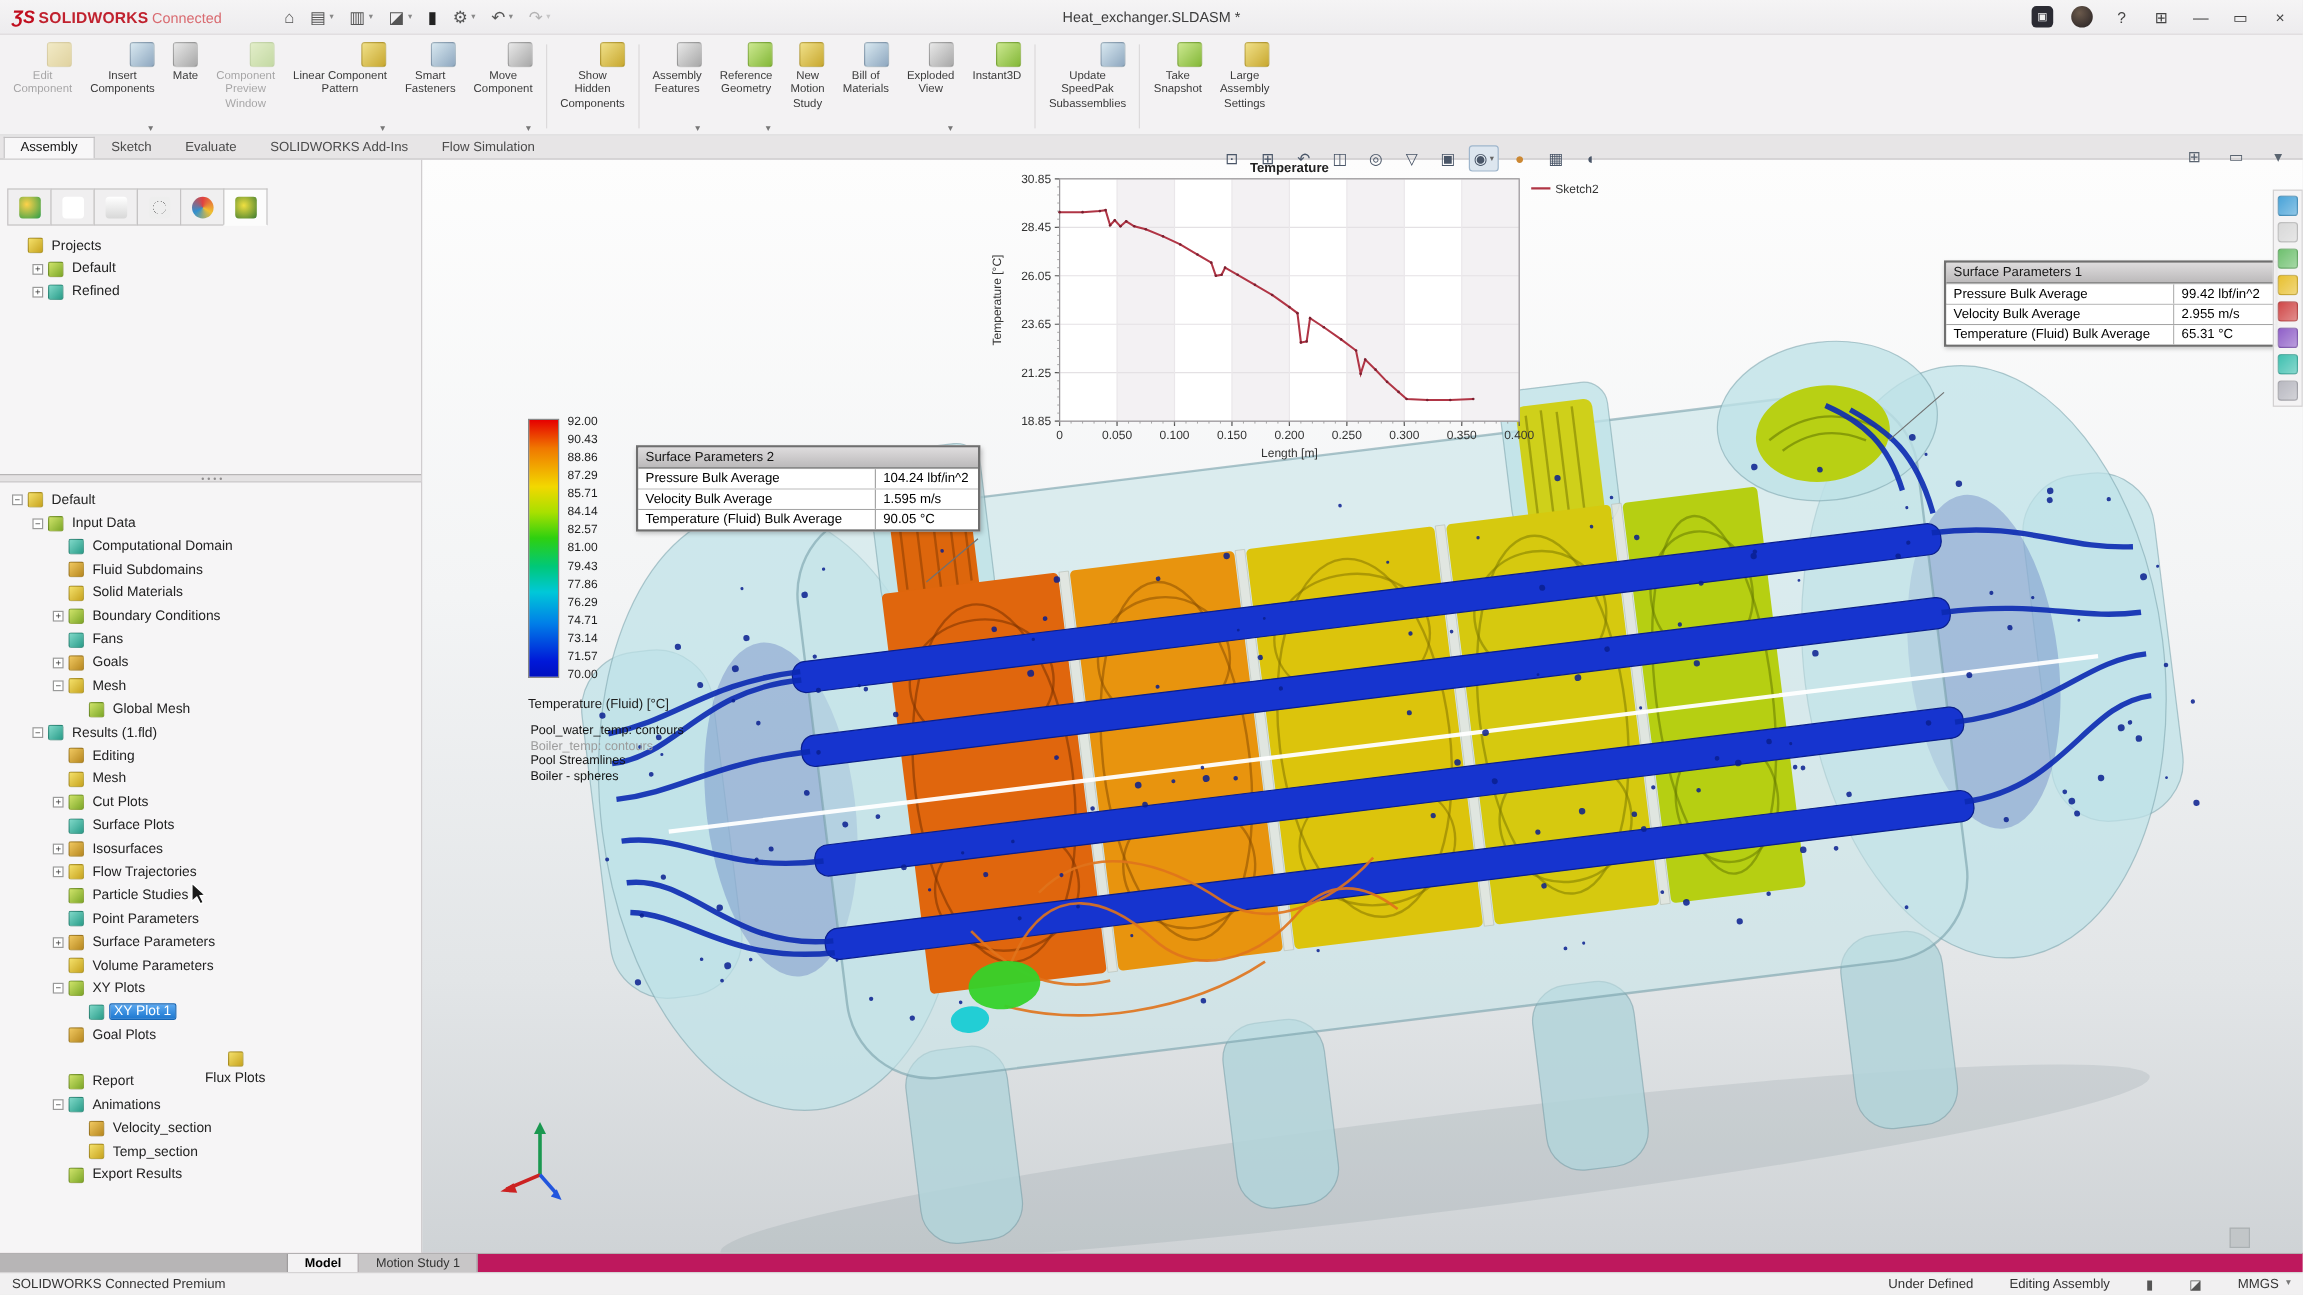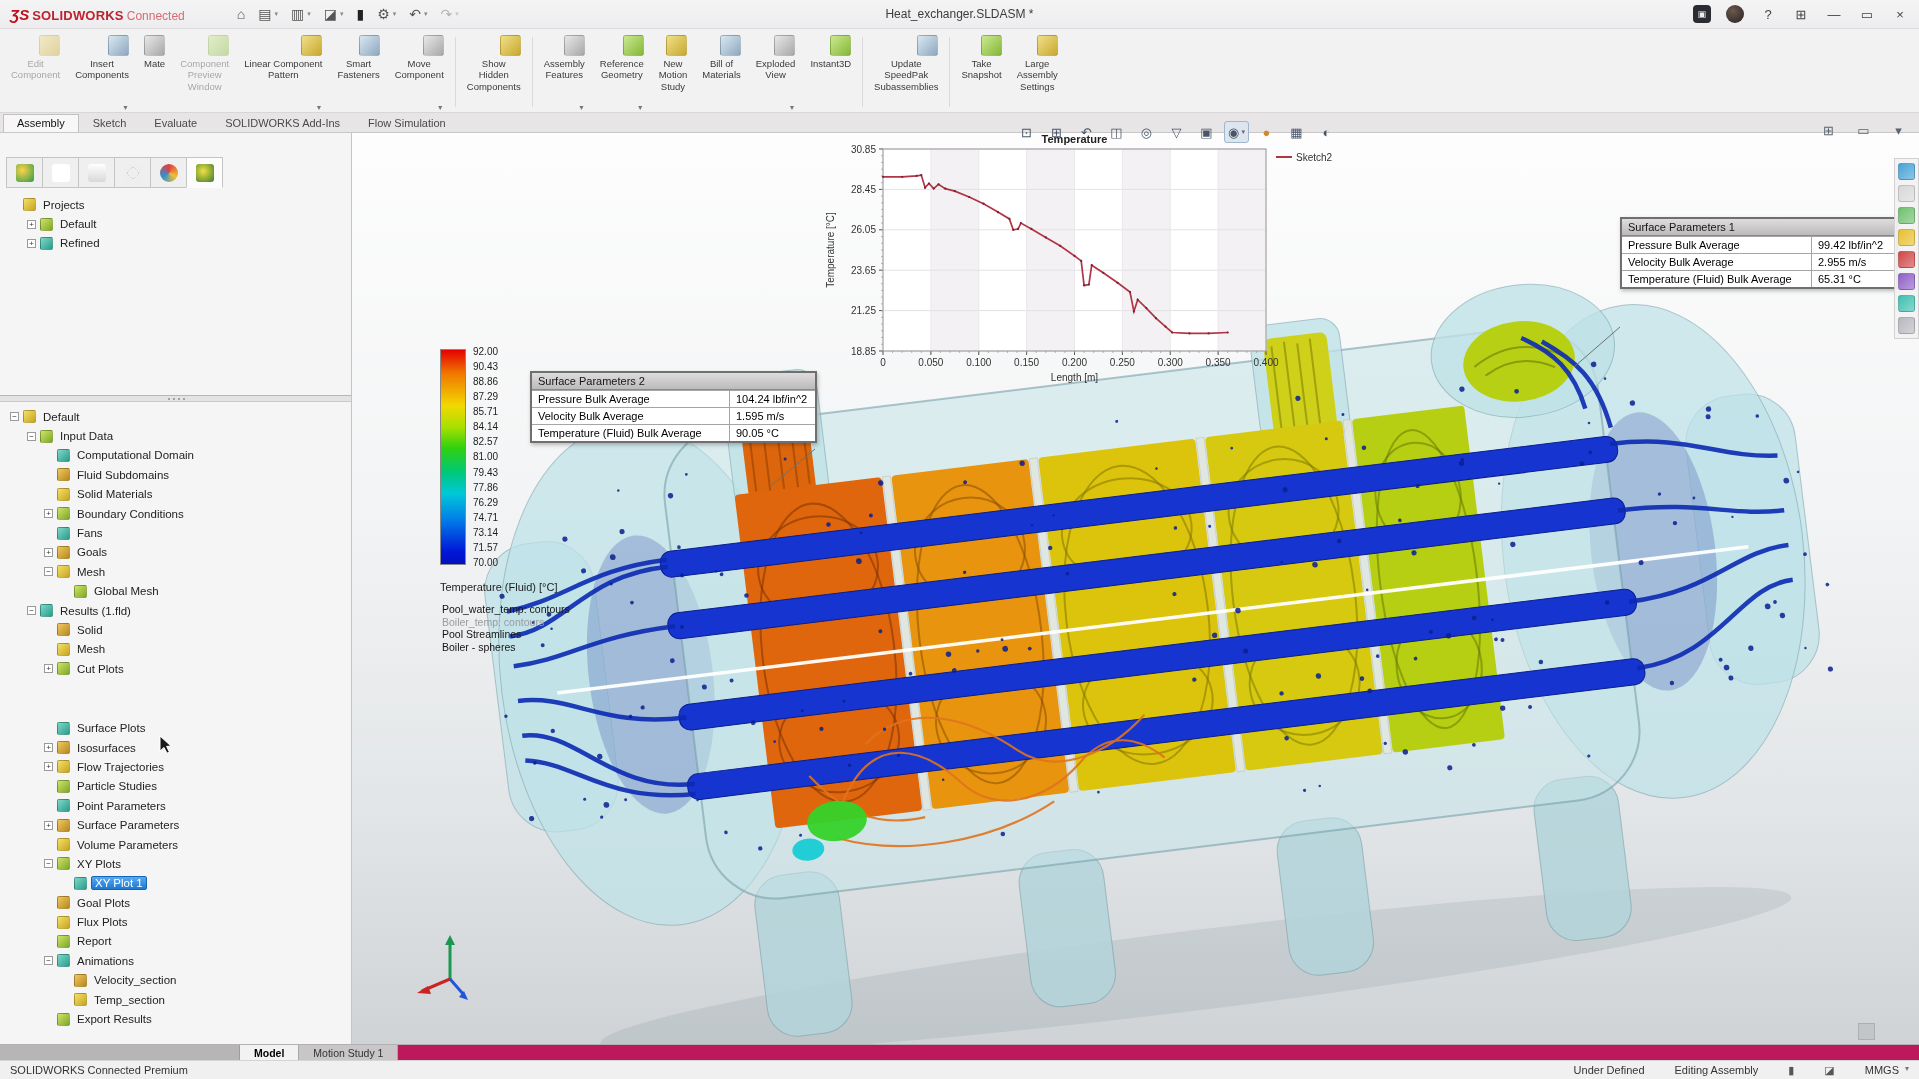--- a/index.html
+++ b/index.html
@@ -347,33 +347,33 @@
             <span class="tlabel">Global Mesh</span>
           </div>
           <div class="trow" style="height: 19.4px; padding-left: 23px;">
             <span class="texp">−</span>
             <span class="ticon" style="background: linear-gradient(135deg, rgb(127, 216, 200), rgb(42, 157, 138));"></span>
             <span class="tlabel">Results (1.fld)</span>
           </div>
           <div class="trow" style="height: 19.4px; padding-left: 40px;">
             <span class="tspace"></span>
             <span class="ticon" style="background: linear-gradient(135deg, rgb(240, 200, 96), rgb(184, 136, 32));"></span>
-            <span class="tlabel">Solid</span>
+            <span class="tlabel">Editing</span>
           </div>
           <div class="trow" style="height: 19.4px; padding-left: 40px;">
             <span class="tspace"></span>
             <span class="ticon" style="background: linear-gradient(135deg, rgb(244, 224, 106), rgb(200, 164, 32));"></span>
             <span class="tlabel">Mesh</span>
           </div>
           <div class="trow" style="height: 19.4px; padding-left: 40px;">
             <span class="texp">+</span>
             <span class="ticon" style="background: linear-gradient(135deg, rgb(207, 227, 106), rgb(125, 168, 41));"></span>
             <span class="tlabel">Cut Plots</span>
           </div>
-          <div class="trow" style="height: 19.4px; padding-left: 40px; margin-top: 40px;">
+          <div class="trow" style="height: 19.4px; padding-left: 40px;">
             <span class="tspace"></span>
             <span class="ticon" style="background: linear-gradient(135deg, rgb(127, 216, 200), rgb(42, 157, 138));"></span>
             <span class="tlabel">Surface Plots</span>
           </div>
           <div class="trow" style="height: 19.4px; padding-left: 40px;">
             <span class="texp">+</span>
             <span class="ticon" style="background: linear-gradient(135deg, rgb(240, 200, 96), rgb(184, 136, 32));"></span>
             <span class="tlabel">Isosurfaces</span>
           </div>
           <div class="trow" style="height: 19.4px; padding-left: 40px;">
@@ -409,21 +409,21 @@
           <div class="trow selected" style="height: 19.4px; padding-left: 57px;">
             <span class="tspace"></span>
             <span class="ticon" style="background: linear-gradient(135deg, rgb(127, 216, 200), rgb(42, 157, 138));"></span>
             <span class="tlabel">XY Plot 1</span>
           </div>
           <div class="trow" style="height: 19.4px; padding-left: 40px;">
             <span class="tspace"></span>
             <span class="ticon" style="background: linear-gradient(135deg, rgb(240, 200, 96), rgb(184, 136, 32));"></span>
             <span class="tlabel">Goal Plots</span>
           </div>
-          <div class="trow" style="height: 19.4px; padding-left: 40px;">
+          <div class="trow" style="height: 19.4px; padding-left: 40px; flex-direction: column;">
             <span class="tspace"></span>
             <span class="ticon" style="background: linear-gradient(135deg, rgb(244, 224, 106), rgb(200, 164, 32));"></span>
             <span class="tlabel">Flux Plots</span>
           </div>
           <div class="trow" style="height: 19.4px; padding-left: 40px;">
             <span class="tspace"></span>
             <span class="ticon" style="background: linear-gradient(135deg, rgb(207, 227, 106), rgb(125, 168, 41));"></span>
             <span class="tlabel">Report</span>
           </div>
           <div class="trow" style="height: 19.4px; padding-left: 40px;">

